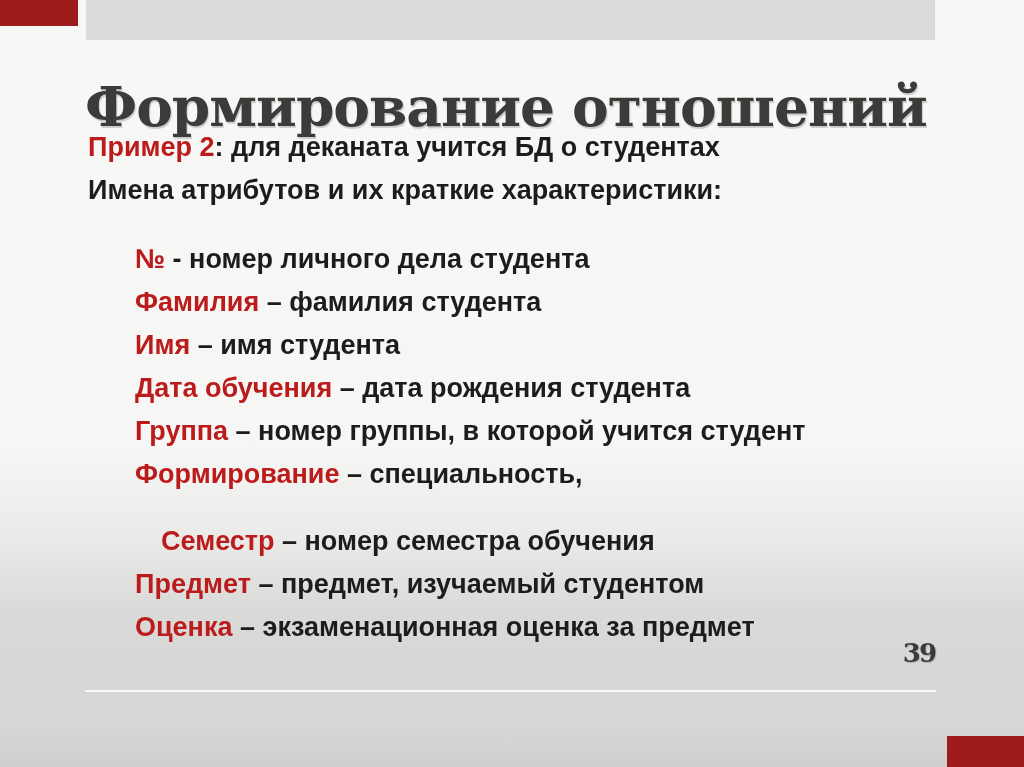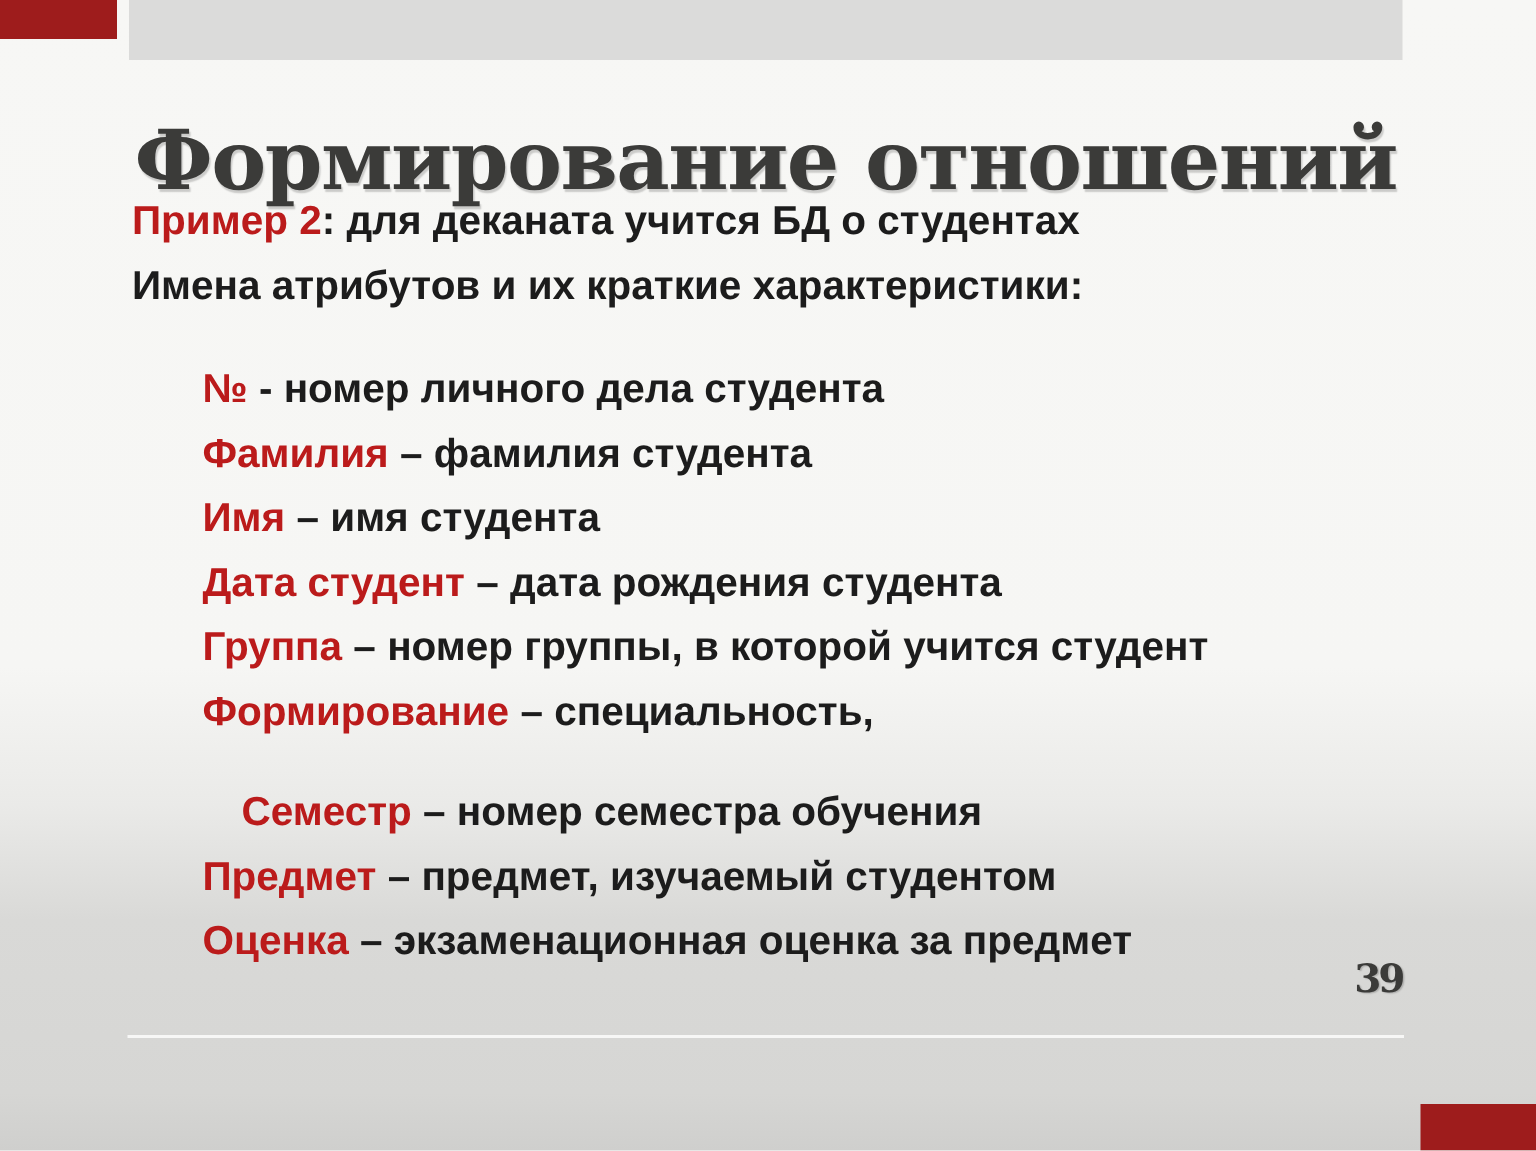--- a/index.html
+++ b/index.html
@@ -14,21 +14,21 @@
     width:1024px;height:767px;overflow:hidden;position:relative;
     font-family:"Liberation Sans",sans-serif;
     background:linear-gradient(180deg,#f7f7f5 0%,#f6f6f4 58%,#eaeae8 70%,#d9d9d7 80%,#d6d6d4 95%,#cfcfcd 100%);
   }
   .corner{position:absolute;background:var(--corner-red);}
   .corner.tl{left:0;top:0;width:78px;height:26px;}
   .corner.br{right:0;bottom:0;width:77px;height:31px;}
   .top-band{position:absolute;left:86px;top:0;width:849px;height:40px;background:var(--band-grey);}
   .title{
     position:absolute;left:85px;top:40px;width:851px;
-    text-align:center;
+    text-align:left;
     font-family:"DejaVu Serif","Liberation Serif",serif;
     font-weight:800;font-size:55px;line-height:60px;
     color:var(--title-dark);
     letter-spacing:-1px;
     text-shadow:1px 2px 1px rgba(0,0,0,0.18);
     white-space:nowrap;
   }
   .content{
     position:absolute;left:88px;top:126px;width:880px;
     font-weight:700;font-size:27px;color:var(--text-black);
@@ -73,21 +73,21 @@
     <div class="line">
       <span class="term">№</span><span class="rest"> - номер личного дела студента</span>
     </div>
     <div class="line">
       <span class="term">Фамилия</span><span class="rest"> – фамилия студента</span>
     </div>
     <div class="line">
       <span class="term">Имя</span><span class="rest"> – имя студента</span>
     </div>
     <div class="line">
-      <span class="term">Дата студент</span><span class="rest"> – дата рождения студента</span>
+      <span class="term">Дата обучения</span><span class="rest"> – дата рождения студента</span>
     </div>
     <div class="line">
       <span class="term">Группа</span><span class="rest"> – номер группы, в которой учится студент</span>
     </div>
     <div class="line">
       <span class="term">Формирование</span><span class="rest"> – специальность,</span>
     </div>
     <div class="line group-gap">
       <span class="term">Семестр</span><span class="rest"> – номер семестра обучения</span>
     </div>

